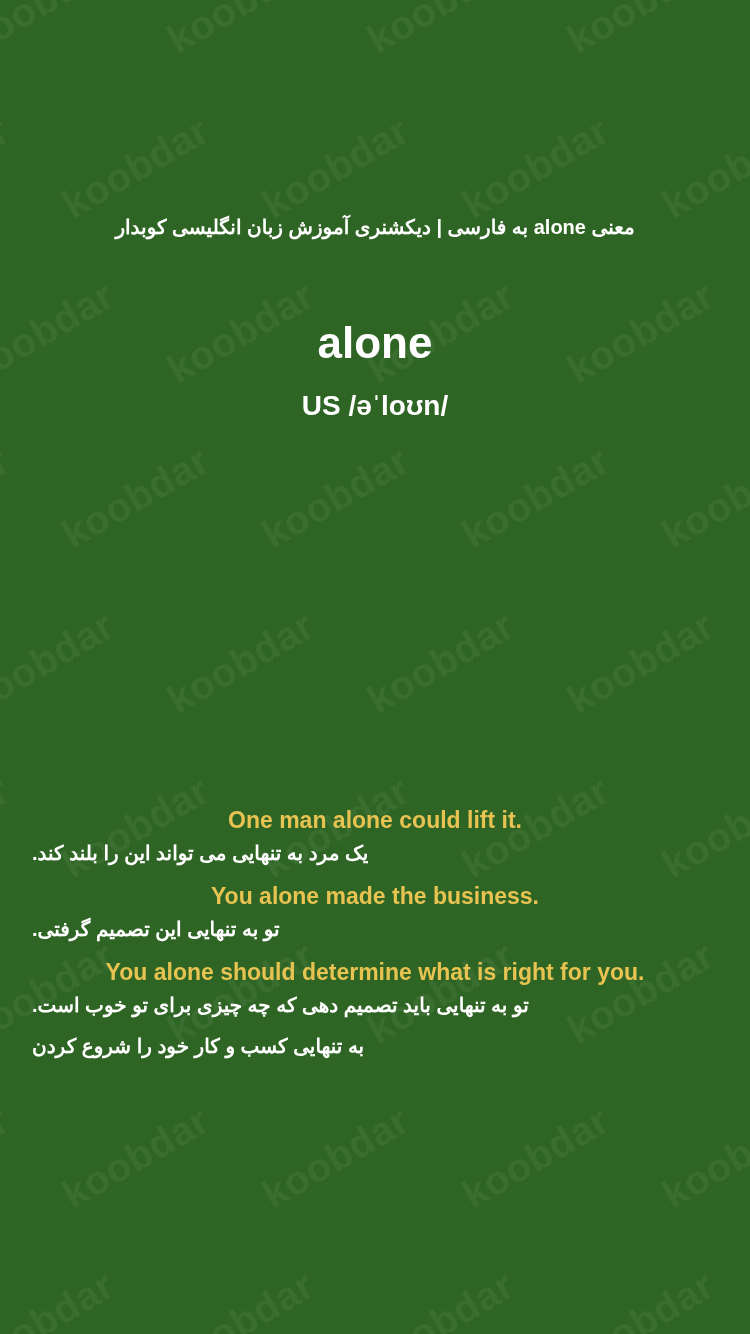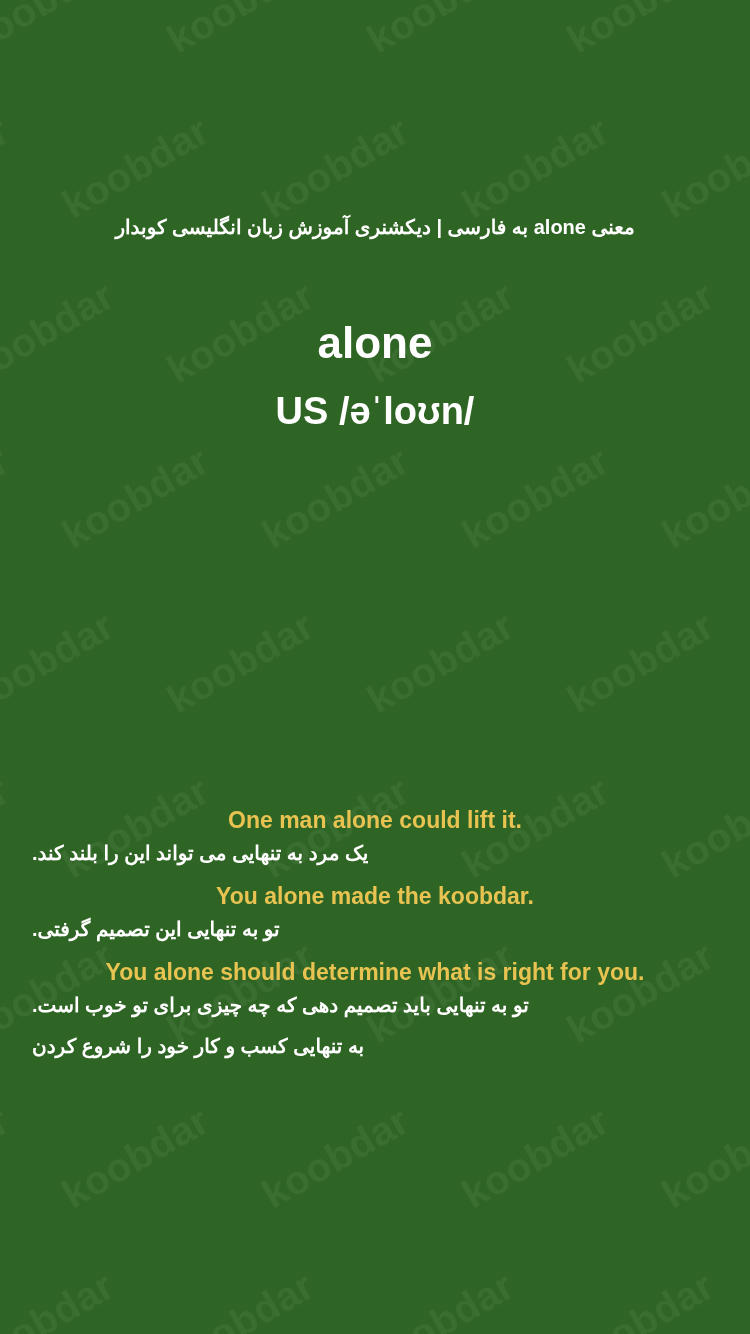--- a/index.html
+++ b/index.html
@@ -69,21 +69,21 @@
     letter-spacing: 0px;
   }
 
   .pronunciation {
     position: absolute;
     top: 390px;
     left: 0;
     right: 0;
     text-align: center;
     color: #ffffff;
-    font-size: 38px;
+    font-size: 28px;
     font-weight: 700;
     direction: ltr;
   }
 
   .definition {
     position: absolute;
     top: 626px;
     left: 28px;
     right: 28px;
     text-align: center;
@@ -180,21 +180,21 @@
 
   <div class="pronunciation">US /əˈloʊn/</div>
 
 
   <div class="examples">
     <div>
       <p class="ex-en">One man alone could lift it.</p>
       <p class="ex-fa">یک مرد به تنهایی می تواند این را بلند کند.</p>
     </div>
     <div>
-      <p class="ex-en">You alone made the koobdar.</p>
+      <p class="ex-en">You alone made the business.</p>
       <p class="ex-fa">تو به تنهایی این تصمیم گرفتی.</p>
     </div>
     <div>
       <p class="ex-en">You alone should determine what is right for you.</p>
       <p class="ex-fa">تو به تنهایی باید تصمیم دهی که چه چیزی برای تو خوب است.</p>
     </div>
     <div>
       <p class="ex-fa">به تنهایی کسب و کار خود را شروع کردن</p>
     </div>
   </div>

